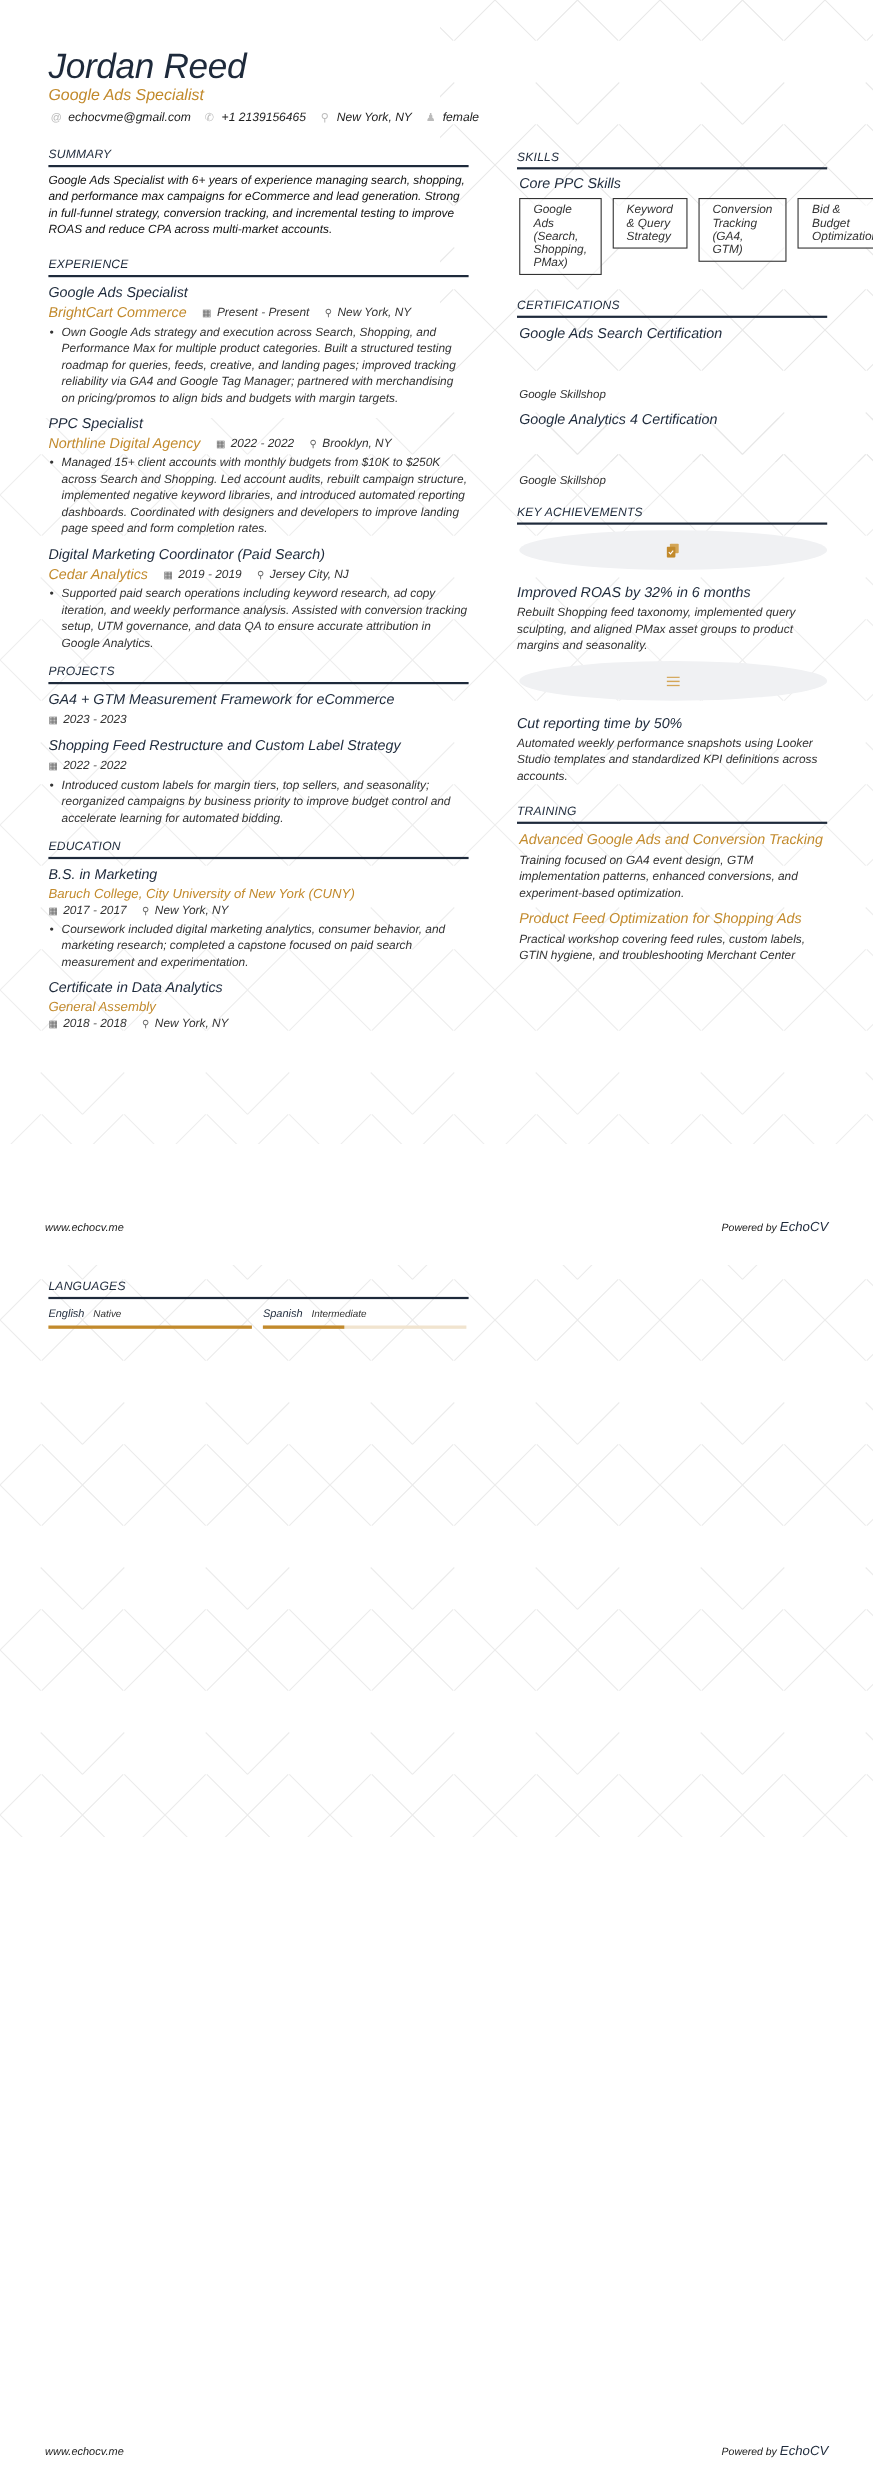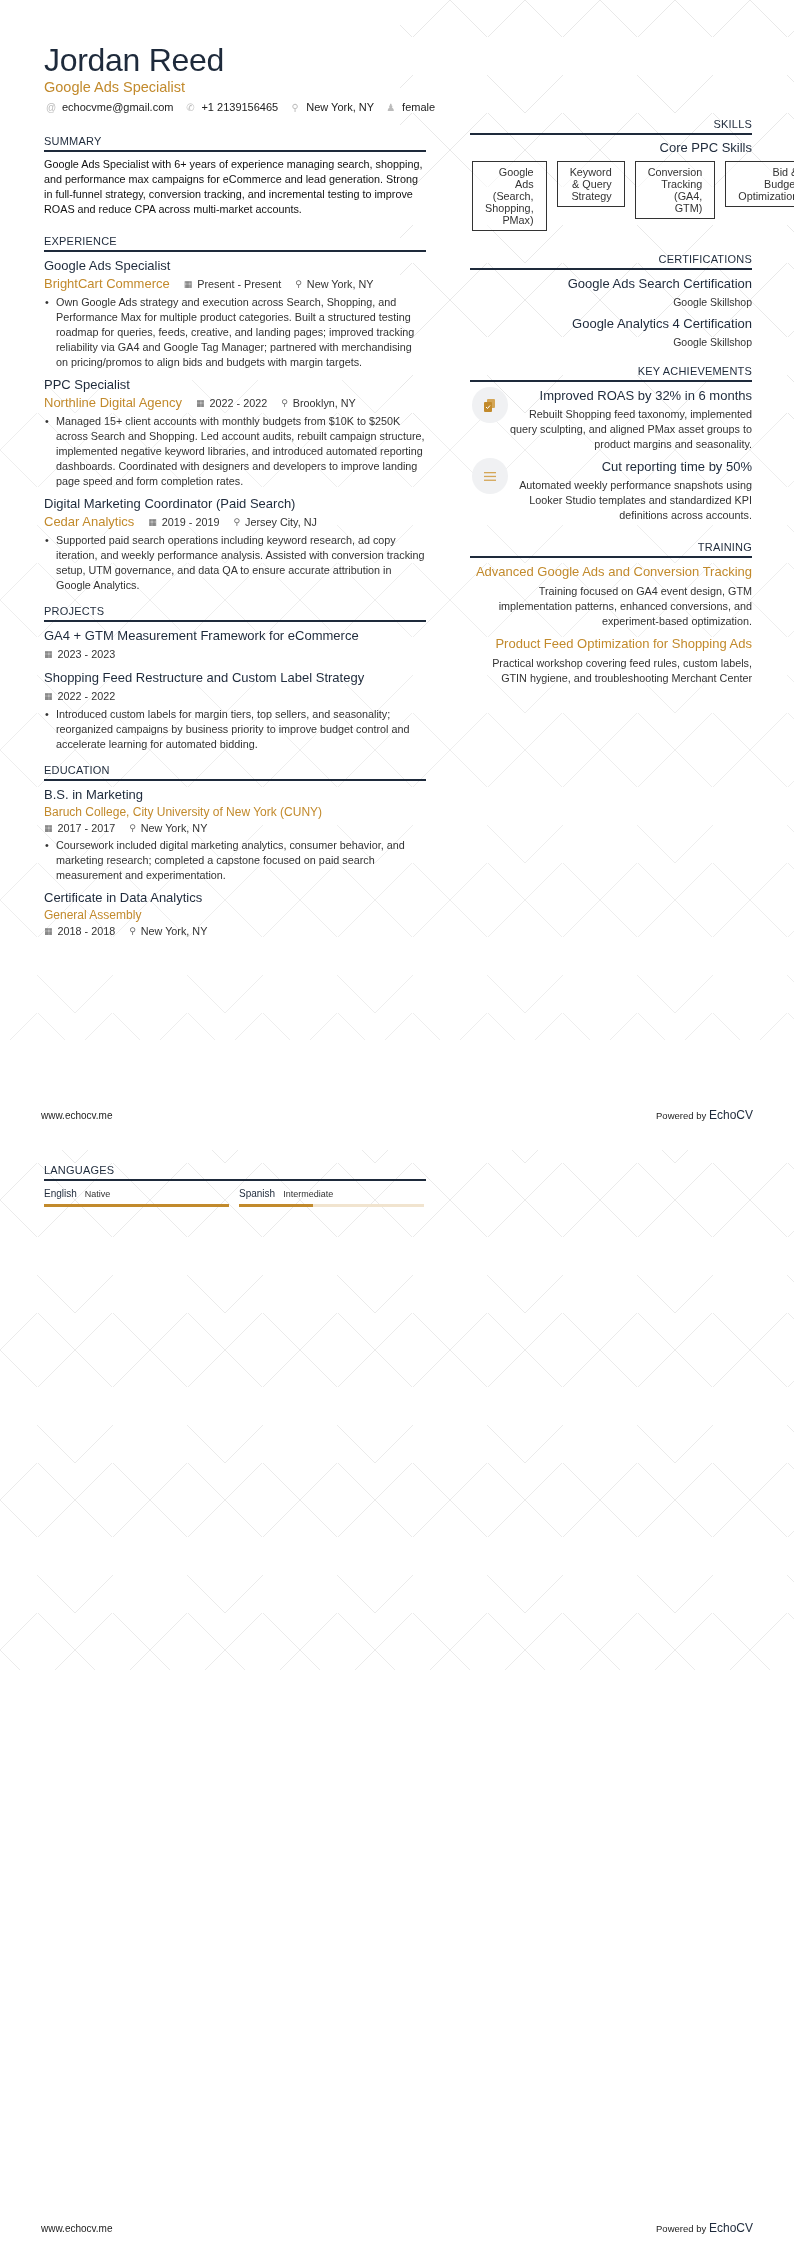--- a/index.html
+++ b/index.html
@@ -7,21 +7,21 @@
   body {
     position: relative;
     font-family: "Liberation Sans", "DejaVu Sans", sans-serif;
     color: #2c2c2c;
     overflow: hidden;
   }
   .bg-pattern {
     position: absolute; left: 0; top: 0; width: 794px; height: 2246px;
     pointer-events: none; z-index: 0;
   }
-  .page { position: absolute; left: 0; width: 644px; z-index: 1; }
+  .page { position: absolute; left: 0; width: 644px; z-index: 1; font-style: italic; }
   .page1 { top: 0; height: 1123px; }
   .page2 { top: 1123px; height: 1123px; }
 
   
   .name {
     position: absolute; left: 44px; top: 42px;
     font-size: 32px; color: #1e2a3b; font-weight: normal; letter-spacing: -0.3px;
   }
   .job-title {
     position: absolute; left: 44px; top: 79px;
@@ -62,23 +62,23 @@
   }
 
   
   .skill-group-title { font-size: 13px; color: #1e2a3b; margin: 2px 0 6px 2px; }
   .skill-tags { display: flex; flex-direction: row; align-items: flex-start; gap: 10px; margin-left: 2px; }
   .skill-tag {
     border: 1px solid #333; padding: 4px 12px; font-size: 10.8px; color: #333; background: rgba(255,255,255,0.6);
   }
 
   .cert-title { font-size: 13px; color: #1e2a3b; line-height: 18px; margin-left: 2px; }
-  .cert-issuer { font-size: 10.5px; color: #333; line-height: 18px; margin-left: 2px; margin-bottom: 4px; }
-
-  .ach { display: flex; gap: 0; margin-bottom: 6px; }
+  .cert-issuer { font-size: 10.5px; color: #333; line-height: 18px; margin-left: 2px; margin-bottom: 4px; margin-top: 38px; }
+
+  .ach { display: flex; gap: 12px; margin-bottom: 6px; flex-direction: column; }
   .ach-icon {
     flex: 0 0 36px; height: 36px; border-radius: 50%; background: #f0f1f3;
     display: flex; align-items: center; justify-content: center;
     color: #c28a2c; font-size: 13px; margin-left: 2px; margin-top: 0;
   }
   .ach-title { font-size: 13px; color: #1e2a3b; line-height: 18px; }
   .ach-desc { font-size: 10.8px; color: #333; line-height: 15px; margin-top: 2px; }
 
   .train-title { font-size: 13px; color: #c28a2c; line-height: 17px; margin-left: 2px; }
   .train-desc { font-size: 10.8px; color: #333; line-height: 15px; margin: 4px 0 6px 2px; }
@@ -262,21 +262,21 @@
             </span>
           <span class="meta">
               <span class="ic">⚲</span>
               <span>New York, NY</span>
             </span>
         </div>
       </div>
     </section>
   </div>
 
-  <div class="col-right" style="top:118px;text-align:right;">
+  <div class="col-right" style="top:137px;">
 
     <section style="margin-bottom:22px;">
       <div class="section-title">SKILLS</div>
       <div class="skill-group-title">Core PPC Skills</div>
       <div class="skill-tags">
         <span class="skill-tag">Google Ads (Search, Shopping, PMax)</span>
         <span class="skill-tag">Keyword &amp; Query Strategy</span>
         <span class="skill-tag">Conversion Tracking (GA4, GTM)</span>
         <span class="skill-tag">Bid &amp; Budget Optimization</span>
         <span class="skill-tag">Ad Copy &amp; Creative Testing</span>

